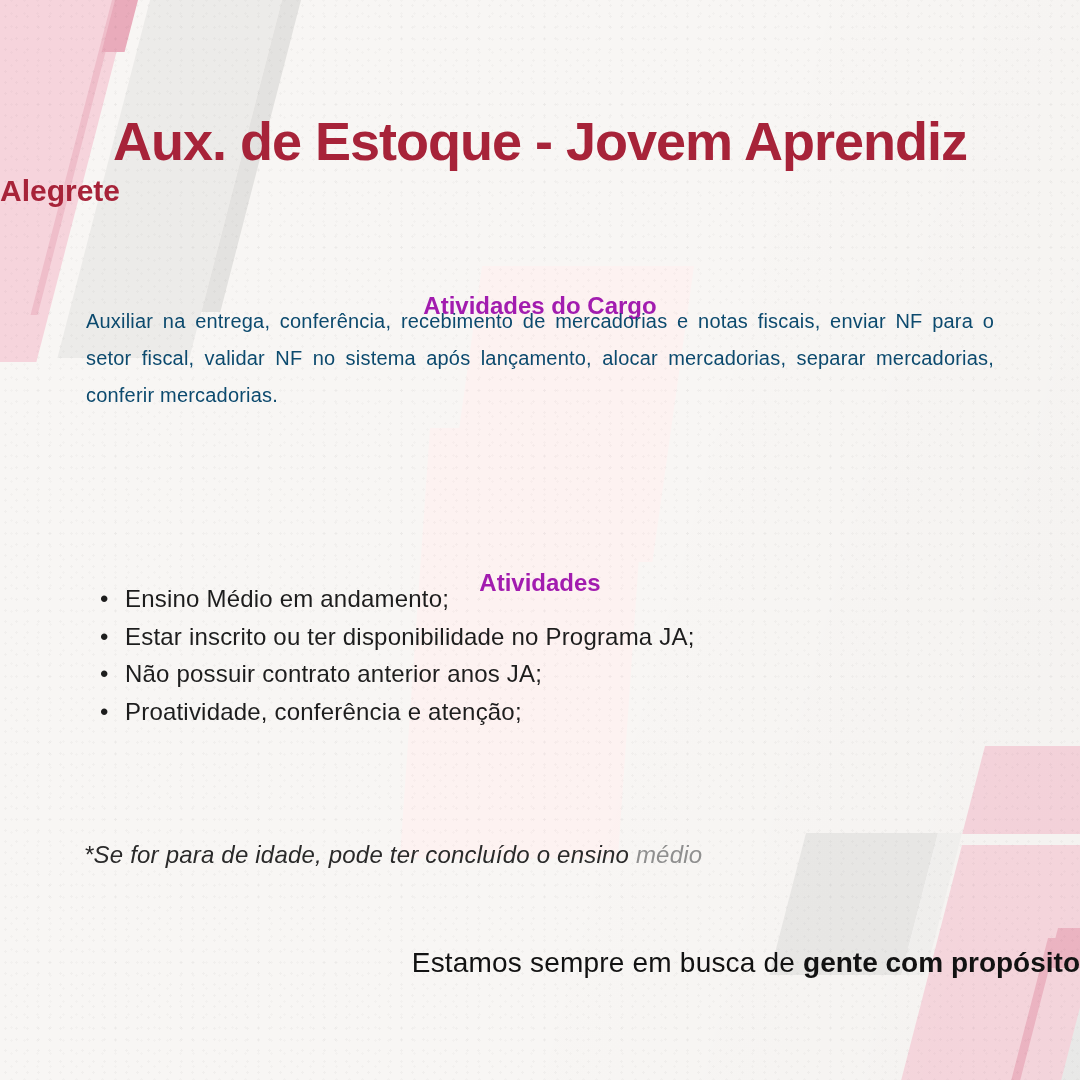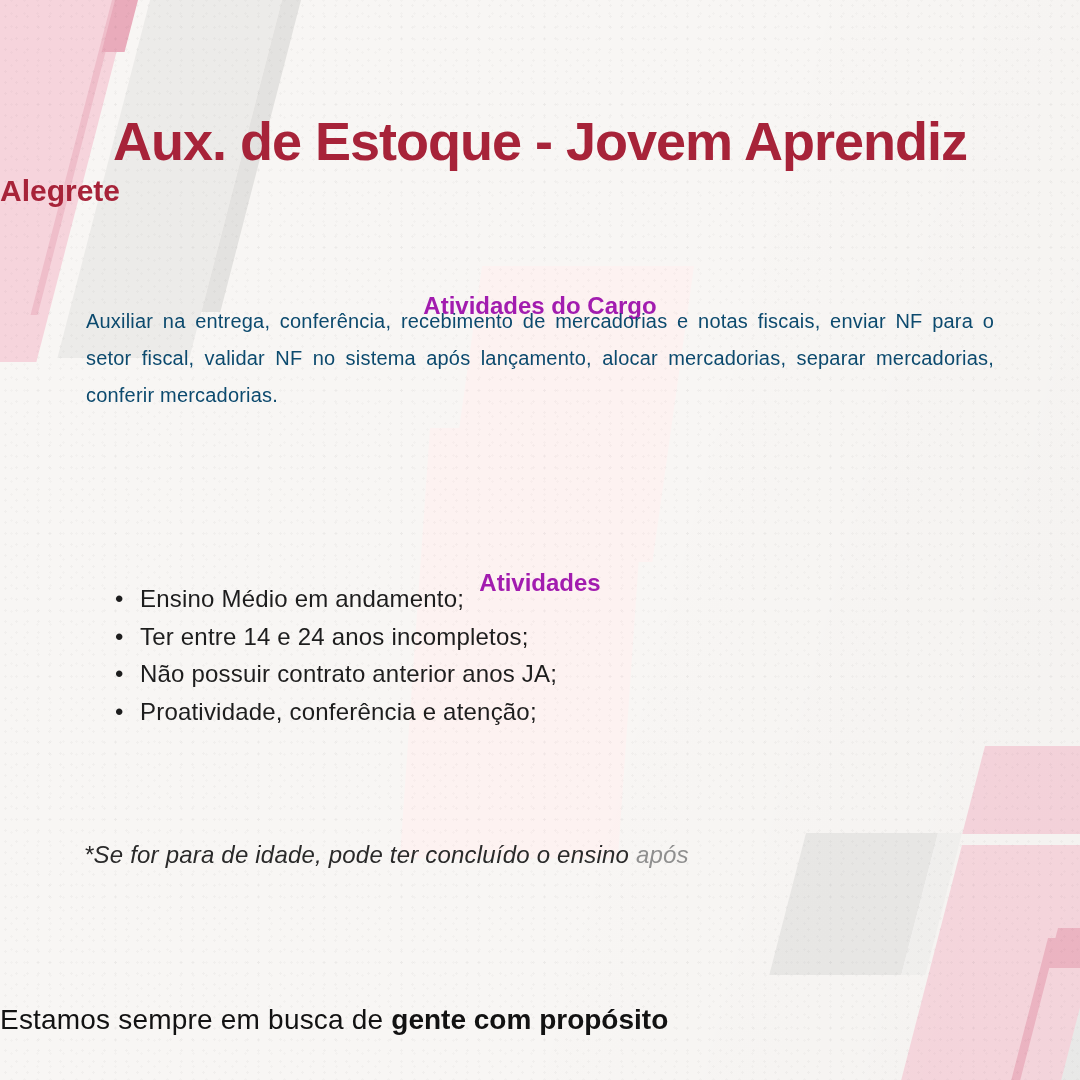--- a/index.html
+++ b/index.html
@@ -81,21 +81,21 @@
     font-size: 20px;
     line-height: 37px;
     letter-spacing: .2px;
     text-align: justify;
     text-align-last: left;
     color: #0c4a6e;
   }
 
   .req-list {
     top: 580px;
-    left: 115px; right: 60px;
+    left: 100px; right: 60px;
     padding: 0; margin: 0;
     font-size: 24px;
     letter-spacing: .2px;
   }
   .req-list li {
     list-style: none;
     position: relative;
     padding-left: 25px;
     line-height: 37.5px;
   }
@@ -110,22 +110,22 @@
     top: 841px;
     left: 84px; right: 120px;
     font-size: 24px;
     font-style: italic;
     letter-spacing: .2px;
     color: #2a2a2a;
   }
   .note .muted { color: #8f8f8f; }
 
   .footer-line {
-    top: 1004px;
-    text-align: left;
+    top: 947px;
+    text-align: right;
     font-size: 28px;
     letter-spacing: .2px;
     color: #121212;
   }
   .footer-line strong { font-weight: 700; letter-spacing: 0; }
 </style>
 </head>
 <body>
 
 <div class="canvas">
@@ -158,29 +158,29 @@
     <h2 class="section-heading h-activities">Atividades do Cargo</h2>
 
     <p class="paragraph">Auxiliar na entrega, conferência,  recebimento de mercadorias e notas fiscais, enviar NF para o setor fiscal,  validar NF no sistema após lançamento, alocar mercadorias, separar mercadorias, conferir mercadorias.</p>
 
     <h2 class="section-heading h-requirements">Atividades</h2>
 
     <ul class="req-list">
 
         <li><span>Ensino Médio em andamento;</span></li>
 
+        <li><span>Estar inscrito ou ter disponibilidade no Programa JA;</span></li>
 
-        <li><span>Ter entre 14 e 24 anos incompletos;</span></li>
 
         <li><span>Não possuir contrato anterior anos JA;</span></li>
 
         <li><span>Proatividade, conferência e atenção;</span></li>
       </ul>
 
     <p class="note">
       <span>*Se for para de idade, pode ter concluído o ensino</span>
-      <span class="muted">após</span>
+      <span class="muted">médio</span>
     </p>
 
     <p class="footer-line"><span>Estamos sempre em busca de </span><strong>gente com propósito</strong></p>
 
   </div>
 </div>
 
 </body></html>

